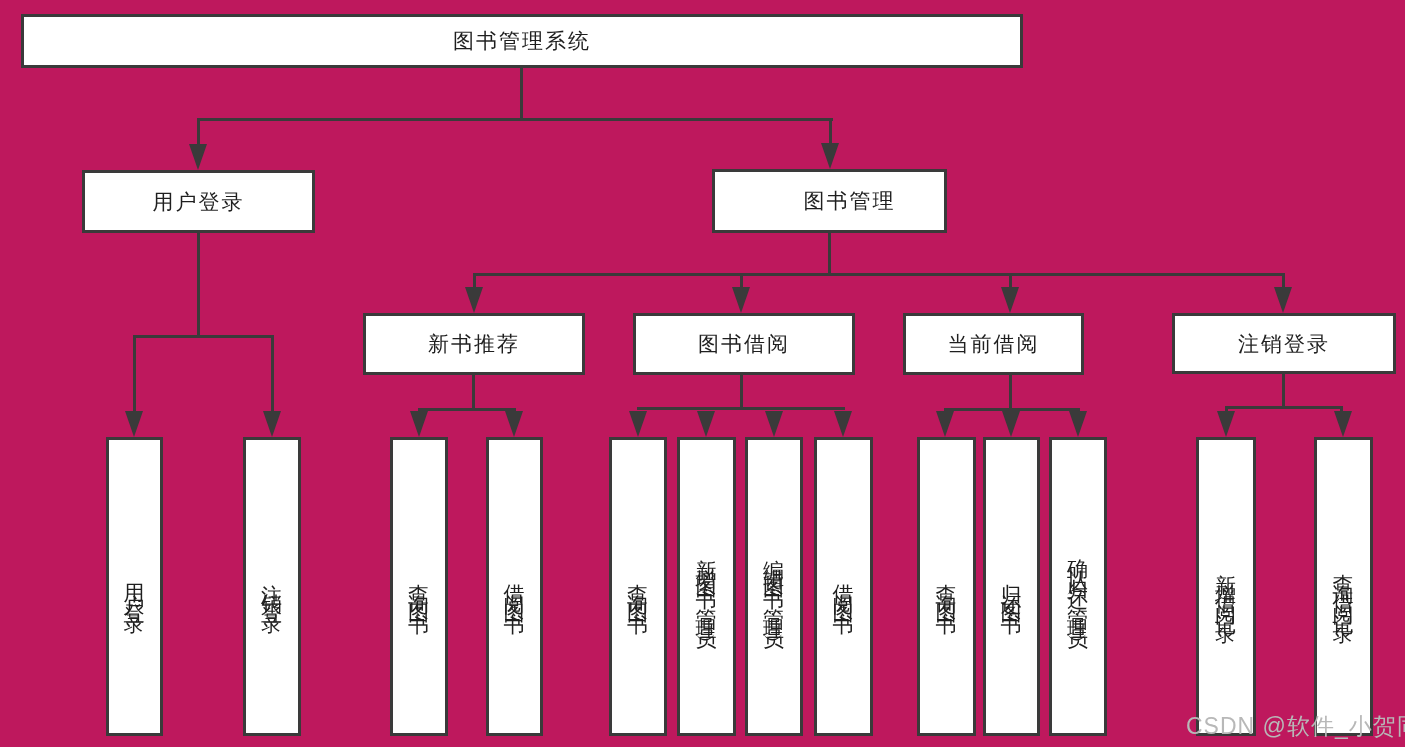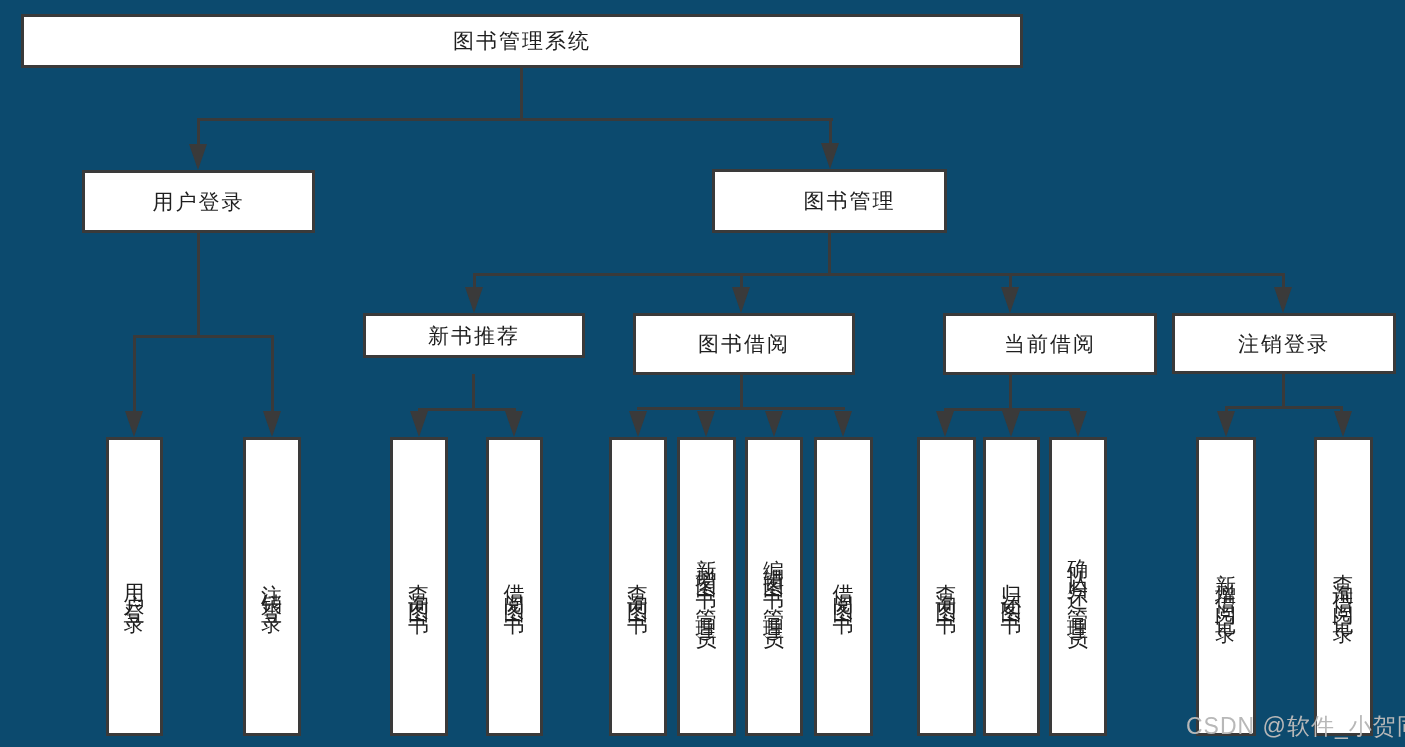--- a/index.html
+++ b/index.html
@@ -1,17 +1,17 @@
 <!DOCTYPE html>
 <html><head>
 <meta charset="utf-8">
 <style>
   html,body{margin:0;padding:0;background:#fff;}
   #canvas{
-    position:relative;width:1405px;height:747px;background:#0c4a6e;
+    position:relative;width:1405px;height:747px;background:#be185d;
     font-family:"Liberation Sans","DejaVu Sans",sans-serif;color:#1f1f1f;overflow:hidden;
   }
   .node{
     position:absolute;box-sizing:border-box;border:3px solid #3a3a3a;background:#ffffff;
     display:flex;align-items:center;justify-content:center;
     font-size:21px;letter-spacing:2px;white-space:nowrap;
   }
   .vnode{
     position:absolute;box-sizing:border-box;border:3px solid #3a3a3a;background:#ffffff;
     display:flex;align-items:center;justify-content:center;
@@ -63,27 +63,27 @@
   <div class="line" style="left:473px;top:273px;width:812px;height:3px;"></div>
   <div class="line" style="left:473px;top:273px;width:3px;height:16px;"></div>
   <div class="arrow" style="left:465px;top:287px;"></div>
   <div class="line" style="left:740px;top:273px;width:3px;height:16px;"></div>
   <div class="arrow" style="left:732px;top:287px;"></div>
   <div class="line" style="left:1009px;top:273px;width:3px;height:16px;"></div>
   <div class="arrow" style="left:1001px;top:287px;"></div>
   <div class="line" style="left:1282px;top:273px;width:3px;height:16px;"></div>
   <div class="arrow" style="left:1274px;top:287px;"></div>
 
-  <div class="node" style="left:363px;top:313px;width:222px;height:45px;align-items:center;">
+  <div class="node" style="left:363px;top:313px;width:222px;height:62px;align-items:center;">
     <span>新书推荐</span>
   </div>
   <div class="node" style="left:633px;top:313px;width:222px;height:62px;text-align:right;">
     <span>图书借阅</span>
   </div>
-  <div class="node" style="left:943px;top:313px;width:214px;height:62px;">
+  <div class="node" style="left:903px;top:313px;width:181px;height:62px;">
     <span>当前借阅</span>
   </div>
   <div class="node" style="left:1172px;top:313px;width:224px;height:61px;">
     <span>注销登录</span>
   </div>
 
   <div class="line" style="left:472px;top:374px;width:3px;height:34px;"></div>
   <div class="line" style="left:418px;top:408px;width:98px;height:3px;"></div>
   <div class="line" style="left:418px;top:408px;width:3px;height:6px;"></div>
   <div class="arrow" style="left:410px;top:411px;"></div>

